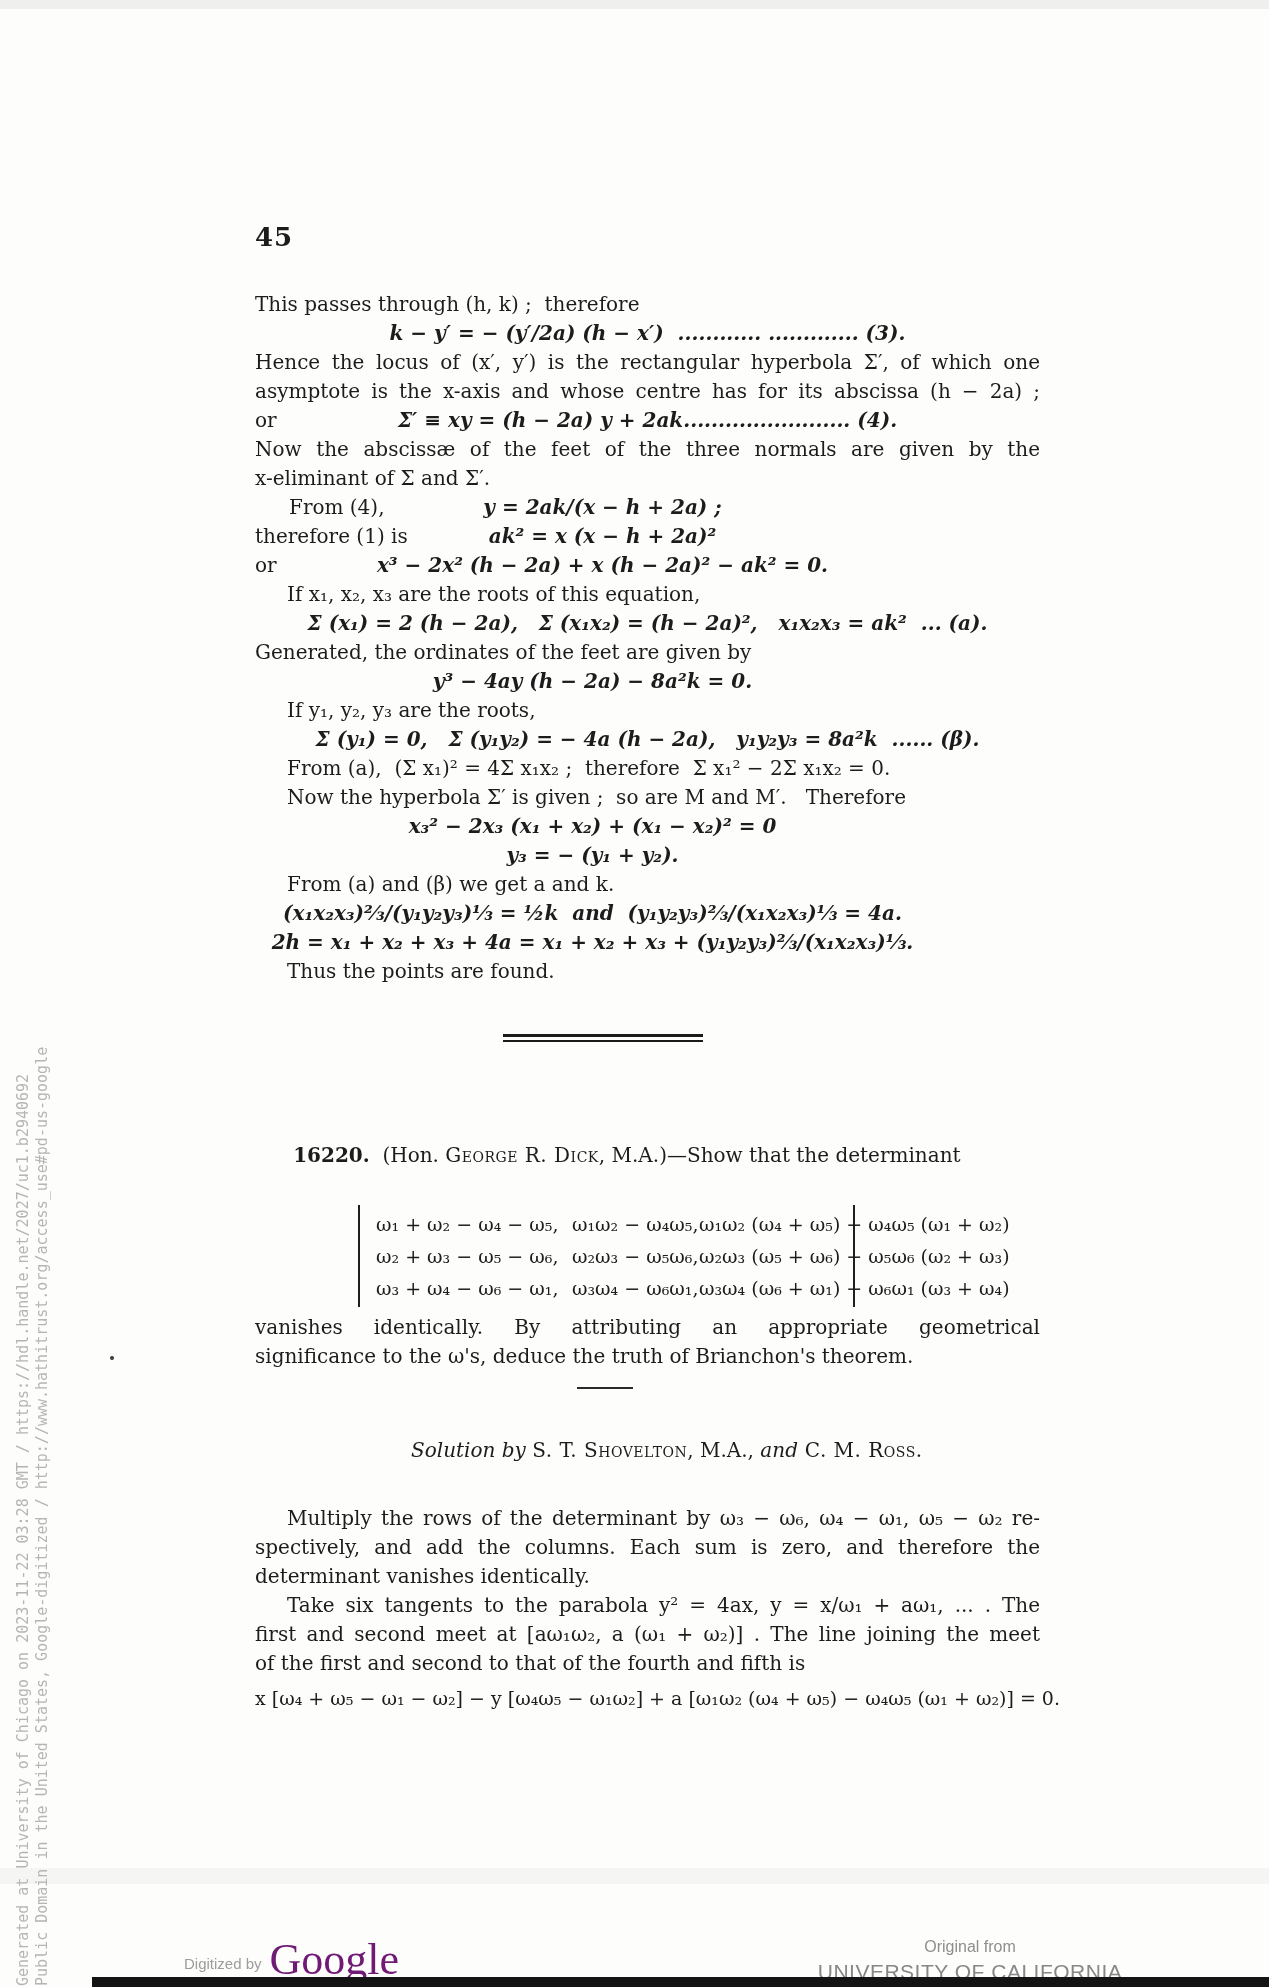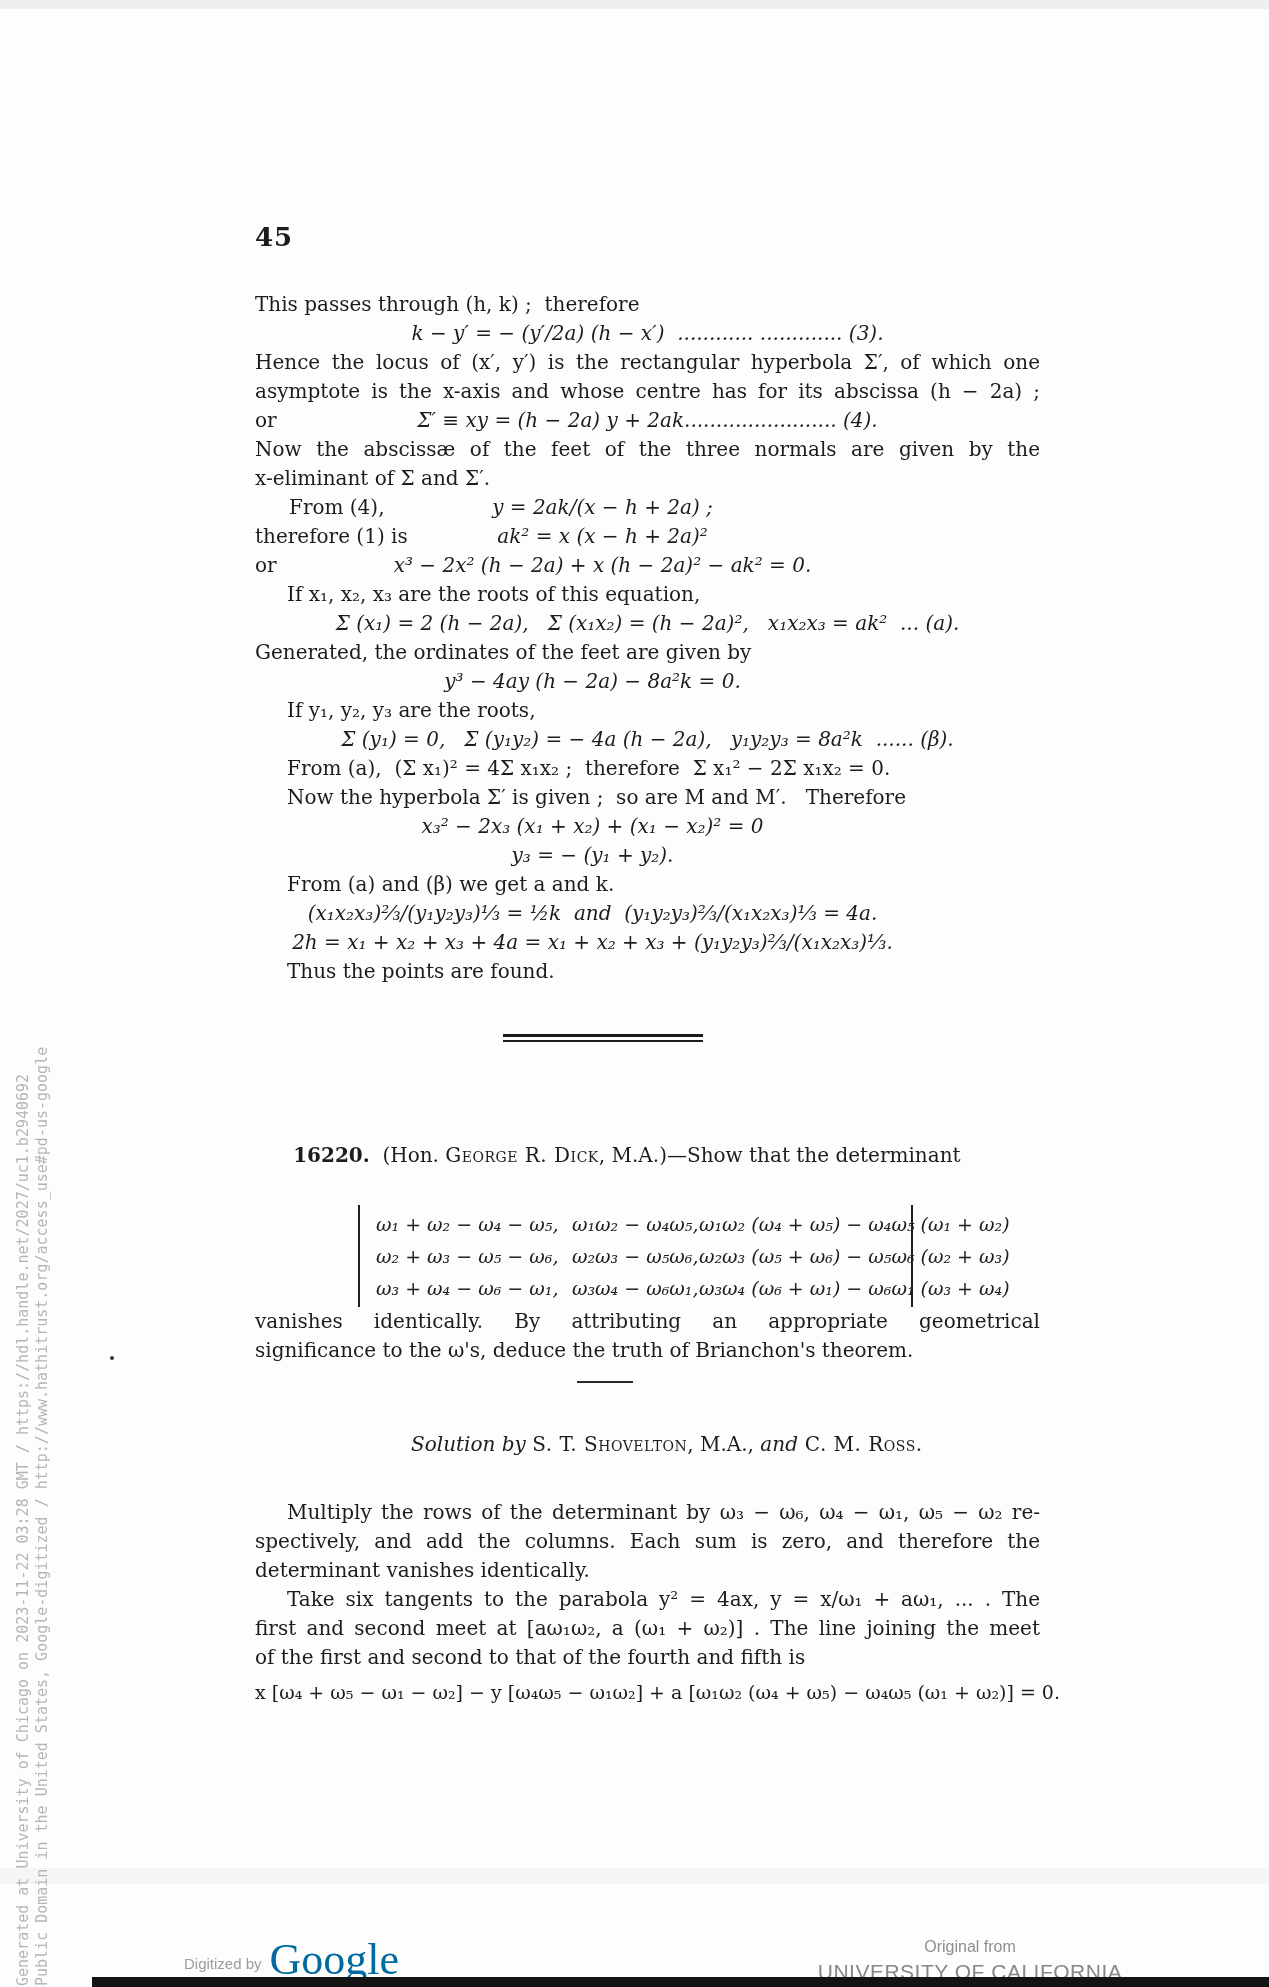--- a/index.html
+++ b/index.html
@@ -11,56 +11,56 @@
   
   .content{position:absolute;left:255px;top:290px;width:785px;font-size:20px;line-height:29px;}
   .page-number{position:absolute;left:255px;top:222px;width:785px;
                font-size:26px;font-weight:bold;letter-spacing:1px;}
   .t-line{white-space:pre-wrap;}
   .t-ind{text-indent:32px;white-space:pre-wrap;}
   .t-just{text-align:justify;text-align-last:justify;}
   .t-just-ind{text-align:justify;text-align-last:justify;text-indent:32px;}
   .ctr-full{text-align:center;white-space:pre-wrap;}
   .ctr-eq{text-align:center;padding-right:110px;white-space:pre-wrap;}
-  .math{font-style:italic;}
+  .math{font-style:italic;font-weight:bold;}
   .eqrow{position:relative;}
   .eqrow .eqlabel{position:absolute;left:0;top:0;font-style:normal;white-space:pre;}
   .eqrow .eqlabel.lbl-ind{left:34px;}
   .eqrow .eqbody{display:block;text-align:center;padding-right:90px;white-space:pre-wrap;}
 
   .divider-double{width:200px;height:3px;border-top:3px solid #1b1b1b;border-bottom:2px solid #1b1b1b;
                   margin:48px 0 0 248px;}
   .divider-short{width:56px;height:0;border-top:2.5px solid #2a2a2a;margin:16px 0 0 322px;}
 
   
   .prob-head{margin-top:70px;text-indent:37px;white-space:pre-wrap;}
   .prob-num{font-weight:bold;}
   .sc{font-variant:small-caps;letter-spacing:.5px;}
   .it{font-style:italic;}
-  .det{margin:6px 0 0 103px;width:555px;border-left:2px solid #1f1f1f;border-right:2px solid #1f1f1f;
-       padding:3px 14px 3px 16px;box-sizing:border-box;font-size:19px;font-style:italic;line-height:32px;}
+  .det{margin:6px 0 6px 103px;width:497px;border-left:2px solid #1f1f1f;border-right:2px solid #1f1f1f;
+       padding:3px 14px 3px 16px;box-sizing:border-box;font-size:19px;line-height:32px;}
   .det-row{display:grid;grid-template-columns:196px 127px auto;}
   .det-cell{white-space:nowrap;}
 
   
   .byline{margin-top:18px;text-align:center;white-space:pre-wrap;}
   .sol-p1{margin-top:10px;}
   .eq-final{margin-top:6px;text-align:center;font-size:19px;white-space:nowrap;}
 
   
   .watermark{position:absolute;left:14px;top:1986px;width:1232px;
              transform:rotate(-90deg);transform-origin:0 0;
              font-family:"DejaVu Sans Mono",monospace;font-size:15px;line-height:19px;
              color:#b5b5b5;white-space:nowrap;}
 
   
   .footer-left{position:absolute;left:184px;top:1938px;display:flex;align-items:flex-end;}
   .digitized{font-family:"Liberation Sans",sans-serif;font-size:15px;color:#9c9c9c;
              margin:0 8px 10px 0;}
-  .google-logo{font-family:"Liberation Serif",serif;font-size:44px;color:#0369a1;line-height:44px;}
+  .google-logo{font-family:"Liberation Serif",serif;font-size:44px;color:#701a75;line-height:44px;}
   .footer-right{position:absolute;left:770px;top:1938px;width:400px;text-align:center;
                 font-family:"Liberation Sans",sans-serif;color:#8e8e8e;}
   .orig-from{font-size:16px;}
   .institution{font-size:21px;margin-top:4px;letter-spacing:.5px;color:#878787;}
   .bottom-bar{position:absolute;left:92px;right:0;bottom:0;height:10px;background:#141414;}
   .artifact-dot{position:absolute;left:110px;top:1356px;width:4px;height:4px;border-radius:50%;background:#3a3a3a;}
 </style>
 </head>
 <body>
 

